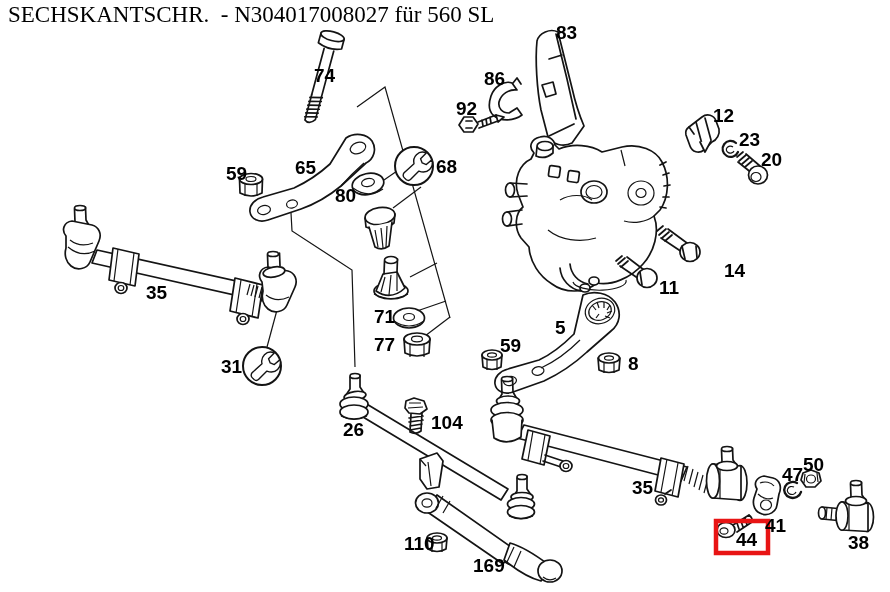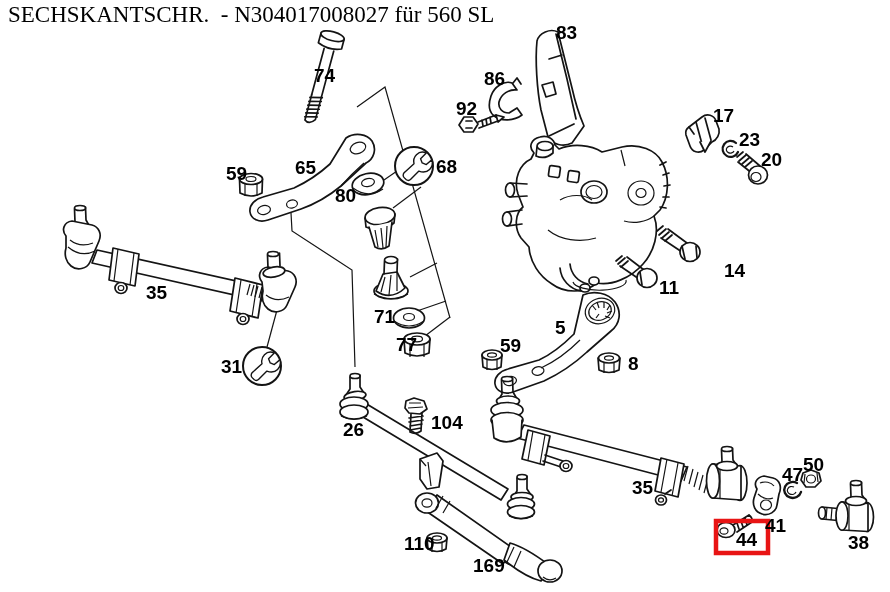--- a/index.html
+++ b/index.html
@@ -329,30 +329,30 @@
       <ellipse class="thin" cx="724" cy="531" rx="4" ry="3.2"></ellipse>
     </g>
 
     <rect x="716" y="521" width="52" height="32" fill="none" stroke="#e81414" stroke-width="4.5"></rect>
   </svg>
 
   <span class="callout" style="left:314px;top:66px">74</span>
   <span class="callout" style="left:556px;top:23px">83</span>
   <span class="callout" style="left:484px;top:69px">86</span>
   <span class="callout" style="left:456px;top:99px">92</span>
-  <span class="callout" style="left:713px;top:106px">17</span>
+  <span class="callout" style="left:713px;top:106px">12</span>
   <span class="callout" style="left:739px;top:130px">23</span>
   <span class="callout" style="left:761px;top:150px">20</span>
   <span class="callout" style="left:226px;top:164px">59</span>
   <span class="callout" style="left:295px;top:158px">65</span>
   <span class="callout" style="left:436px;top:157px">68</span>
   <span class="callout" style="left:335px;top:186px">80</span>
   <span class="callout" style="left:146px;top:283px">35</span>
   <span class="callout" style="left:374px;top:307px">71</span>
-  <span class="callout" style="left:396px;top:335px">77</span>
+  <span class="callout" style="left:374px;top:335px">77</span>
   <span class="callout" style="left:221px;top:357px">31</span>
   <span class="callout" style="left:500px;top:336px">59</span>
   <span class="callout" style="left:555px;top:318px">5</span>
   <span class="callout" style="left:628px;top:354px">8</span>
   <span class="callout" style="left:659px;top:278px">11</span>
   <span class="callout" style="left:724px;top:261px">14</span>
   <span class="callout" style="left:343px;top:420px">26</span>
   <span class="callout" style="left:431px;top:413px">104</span>
   <span class="callout" style="left:404px;top:534px">110</span>
   <span class="callout" style="left:473px;top:556px">169</span>

